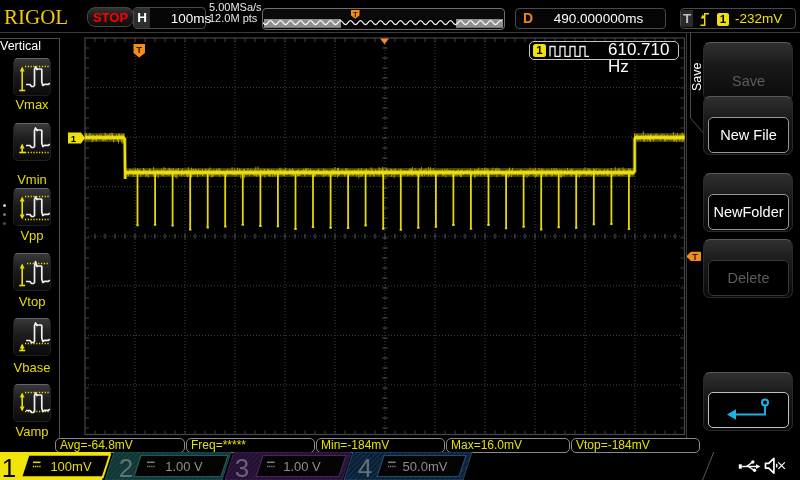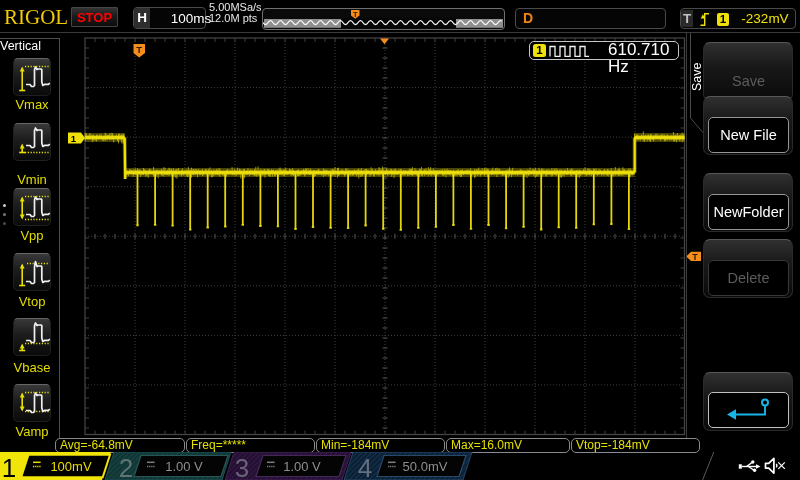--- a/index.html
+++ b/index.html
@@ -5,46 +5,47 @@
 .abs{position:absolute}
 .grad{background:linear-gradient(#343434,#1b1b1b 45%,#0c0c0c)}
 .btn{position:absolute;left:703px;width:90px;height:59px;border-radius:7px;border:1px solid #2a2a2a;border-top-color:#585858;background:linear-gradient(#303030,#191919 40%,#0a0a0a)}
 .inner{position:absolute;left:4px;width:81px;height:36px;border-radius:5px;background:#000;border:1px solid #969696;color:#fff;font-size:14.5px;display:flex;align-items:center;justify-content:center}
 .mbox{position:absolute;top:438px;height:14.5px;border:1px solid #8a8a8a;border-radius:5px;background:#000;color:#e4e000;font-size:12px;line-height:13.5px;padding-left:4px;white-space:nowrap}
 .sbtn{position:absolute;left:13px;width:38px;height:38px;border-radius:5px;border:1px solid #1f1f1f;border-top-color:#666;background:linear-gradient(#383838,#1d1d1d 42%,#0a0a0a)}
 .slab{position:absolute;left:0;width:64px;text-align:center;color:#e4de00;font-size:13px}
 </style></head><body>
 
 <div class="abs" style="left:4px;top:5px;font-family:'Liberation Serif',serif;font-weight:normal;font-size:21px;color:#f0c908">RIGOL</div>
-<div class="abs grad" style="left:71px;top:7px;width:47px;height:20px;border-radius:1px;border:1px solid #454545;text-align:center;line-height:19px;color:#f00;font-weight:bold;font-size:13px">STOP</div>
+<div class="abs grad" style="left:87px;top:7px;width:47px;height:20px;border-radius:8px;border:1px solid #454545;text-align:center;line-height:19px;color:#f00;font-weight:bold;font-size:13px">STOP</div>
 <div class="abs" style="left:133px;top:7px;width:73px;height:22px;border-radius:4px;border:1px solid #4a4a4a;background:#050505">
   <div class="abs" style="left:0;top:0;width:16px;height:20px;background:#2e2e2e;border-radius:3px 0 0 3px;color:#fff;font-weight:bold;font-size:13.5px;text-align:center;line-height:20px">H</div>
   <div class="abs" style="left:31px;top:0;width:52px;height:20px;color:#fff;font-size:13.5px;text-align:center;line-height:21px">100ms</div>
 </div>
 <div class="abs" style="left:209px;top:2px;color:#e8e8e8;font-size:11px;line-height:10.5px">5.00MSa/s<br>12.0M pts</div>
 <div class="abs" style="left:262px;top:8px;width:243px;height:22px;border-radius:4px;border:1px solid #6f6f6f;background:#0a0a0a;overflow:hidden">
   <svg width="241" height="20" style="position:absolute;left:0;top:0">
     <rect x="1" y="10" width="239" height="8.8" fill="#8f8f8f"></rect>
     <rect x="78" y="9" width="115" height="10.5" fill="#060606"></rect>
     <polyline points="0.0,13.6 1.2,15.0 2.5,15.6 3.8,15.0 5.0,13.6 6.2,12.2 7.5,11.6 8.8,12.2 10.0,13.6 11.2,15.0 12.5,15.6 13.8,15.0 15.0,13.6 16.2,12.2 17.5,11.6 18.8,12.2 20.0,13.6 21.2,15.0 22.5,15.6 23.8,15.0 25.0,13.6 26.2,12.2 27.5,11.6 28.8,12.2 30.0,13.6 31.2,15.0 32.5,15.6 33.8,15.0 35.0,13.6 36.2,12.2 37.5,11.6 38.8,12.2 40.0,13.6 41.2,15.0 42.5,15.6 43.8,15.0 45.0,13.6 46.2,12.2 47.5,11.6 48.8,12.2 50.0,13.6 51.2,15.0 52.5,15.6 53.8,15.0 55.0,13.6 56.2,12.2 57.5,11.6 58.8,12.2 60.0,13.6 61.2,15.0 62.5,15.6 63.8,15.0 65.0,13.6 66.2,12.2 67.5,11.6 68.8,12.2 70.0,13.6 71.2,15.0 72.5,15.6 73.8,15.0 75.0,13.6 76.2,12.2 77.5,11.6 78.8,12.2 80.0,13.6 81.2,15.0 82.5,15.6 83.8,15.0 85.0,13.6 86.2,12.2 87.5,11.6 88.8,12.2 90.0,13.6 91.2,15.0 92.5,15.6 93.8,15.0 95.0,13.6 96.2,12.2 97.5,11.6 98.8,12.2 100.0,13.6 101.2,15.0 102.5,15.6 103.8,15.0 105.0,13.6 106.2,12.2 107.5,11.6 108.8,12.2 110.0,13.6 111.2,15.0 112.5,15.6 113.8,15.0 115.0,13.6 116.2,12.2 117.5,11.6 118.8,12.2 120.0,13.6 121.2,15.0 122.5,15.6 123.8,15.0 125.0,13.6 126.2,12.2 127.5,11.6 128.8,12.2 130.0,13.6 131.2,15.0 132.5,15.6 133.8,15.0 135.0,13.6 136.2,12.2 137.5,11.6 138.8,12.2 140.0,13.6 141.2,15.0 142.5,15.6 143.8,15.0 145.0,13.6 146.2,12.2 147.5,11.6 148.8,12.2 150.0,13.6 151.2,15.0 152.5,15.6 153.8,15.0 155.0,13.6 156.2,12.2 157.5,11.6 158.8,12.2 160.0,13.6 161.2,15.0 162.5,15.6 163.8,15.0 165.0,13.6 166.2,12.2 167.5,11.6 168.8,12.2 170.0,13.6 171.2,15.0 172.5,15.6 173.8,15.0 175.0,13.6 176.2,12.2 177.5,11.6 178.8,12.2 180.0,13.6 181.2,15.0 182.5,15.6 183.8,15.0 185.0,13.6 186.2,12.2 187.5,11.6 188.8,12.2 190.0,13.6 191.2,15.0 192.5,15.6 193.8,15.0 195.0,13.6 196.2,12.2 197.5,11.6 198.8,12.2 200.0,13.6 201.2,15.0 202.5,15.6 203.8,15.0 205.0,13.6 206.2,12.2 207.5,11.6 208.8,12.2 210.0,13.6 211.2,15.0 212.5,15.6 213.8,15.0 215.0,13.6 216.2,12.2 217.5,11.6 218.8,12.2 220.0,13.6 221.2,15.0 222.5,15.6 223.8,15.0 225.0,13.6 226.2,12.2 227.5,11.6 228.8,12.2 230.0,13.6 231.2,15.0 232.5,15.6 233.8,15.0 235.0,13.6 236.2,12.2 237.5,11.6 238.8,12.2" stroke="#fff" stroke-width="1.1" fill="none"></polyline>
     <polygon points="88,1 96.5,1 96.5,6.5 92.2,9.8 88,6.5" fill="#f58d1d"></polygon>
     <text x="92.2" y="7.5" font-size="7.5" font-weight="bold" fill="#301808" text-anchor="middle">T</text>
   </svg>
 </div>
 <div class="abs" style="left:515px;top:8px;width:151px;height:21px;border-radius:4px;border:1px solid #4a4a4a;background:#050505">
   <span class="abs" style="left:7px;top:1px;color:#f08418;font-weight:bold;font-size:14px">D</span>
+  <div class="abs" style="left:20px;top:0;width:125px;text-align:center;color:#fff;font-size:13.5px;line-height:20px">490.000000ms</div>
 </div>
 <div class="abs" style="left:680px;top:8px;width:116px;height:21px;border-radius:4px;border:1px solid #4a4a4a;background:#050505">
   <div class="abs" style="left:0;top:1px;width:12px;height:17px;background:#2a2a2a;border-radius:3px 0 0 3px;color:#c0c0c0;font-weight:bold;font-size:13.5px;text-align:center;line-height:17px">T</div>
   <svg class="abs" style="left:19px;top:3px" width="13" height="14">
     <path d="M0.5 13.2h4.2V1.8h4.2" stroke="#f0e10a" stroke-width="1.4" fill="none"></path>
     <polygon points="2.9,2.2 0.7,6.6 5.1,6.6" fill="#f0e10a"></polygon>
   </svg>
   <div class="abs" style="left:36px;top:4px;width:12px;height:12.5px;background:#f0e10a;border-radius:2px;color:#000;font-weight:bold;font-size:11.5px;text-align:center;line-height:13px">1</div>
-  <div class="abs" style="left:54px;top:0;width:60px;color:#f0e10a;font-size:13.5px;line-height:20px;text-align:center">-232mV</div>
+  <div class="abs" style="left:54px;top:0;width:60px;color:#f0e10a;font-size:13.5px;line-height:20px;">-232mV</div>
 </div>
 <div class="abs" style="left:0;top:32px;width:800px;height:1px;background:#3a3a3a"></div>
 
 <div class="abs" style="left:0;top:37.5px;width:59.5px;height:1px;background:#4e4e4e"></div>
 <div class="abs" style="left:59px;top:37.5px;width:1px;height:400px;background:#4e4e4e"></div>
 <div class="abs" style="left:0;top:38.5px;width:59px;color:#fff;font-size:12.5px">Vertical</div>
 <div class="sbtn" style="top:58px">
     <svg width="37" height="37" style="position:absolute;left:0;top:0">
       <path d="M11 7.5H35" stroke="#e8e000" stroke-width="1.4" stroke-dasharray="1.2 1.6" fill="none"></path>
       <path d="M8.2 9 V31.5" stroke="#e8e000" stroke-width="1.6"></path>

